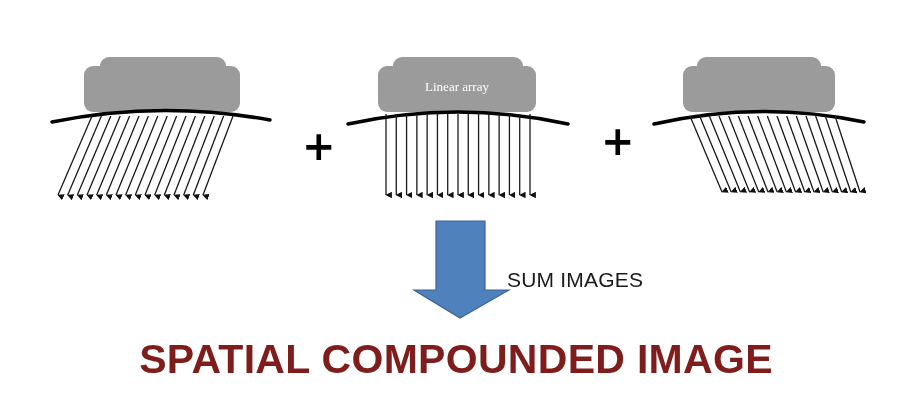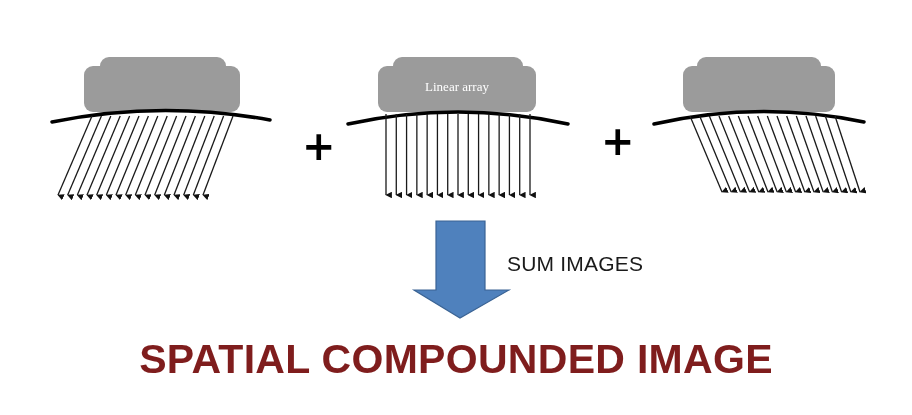--- a/index.html
+++ b/index.html
@@ -2,21 +2,21 @@
 <html><head>
 <meta charset="utf-8">
 <style>
   html, body { margin: 0; padding: 0; background: #ffffff; }
   body { width: 912px; height: 415px; position: relative; overflow: hidden;
          font-family: "Liberation Sans", sans-serif; }
   .diagram { position: absolute; left: 0; top: 0; width: 912px; height: 373px; }
   .probe-label { font-family: "Liberation Serif", serif; font-size: 13px; fill: #ffffff; }
   .plus { position: absolute; font-family: "DejaVu Sans", sans-serif; font-weight: bold;
           font-size: 40px; line-height: 40px; color: #000; }
-  .sum-label { position: absolute; left: 507px; top: 252px; font-size: 21px;
+  .sum-label { position: absolute; left: 507px; top: 268px; font-size: 21px;
                color: #1a1a1a; letter-spacing: 0.2px; font-family: "Liberation Sans", sans-serif; }
   .main-title { position: absolute; left: 0; width: 912px; top: 336px; text-align: center;
                 font-family: "Liberation Sans", sans-serif; font-weight: bold; font-size: 41px;
                 color: #7f1d1d; letter-spacing: 0.3px; }
 </style>
 </head>
 <body>
 
 <div class="diagram">
   <svg id="scene" width="912" height="415" viewBox="0 0 912 415" xmlns="http://www.w3.org/2000/svg">

